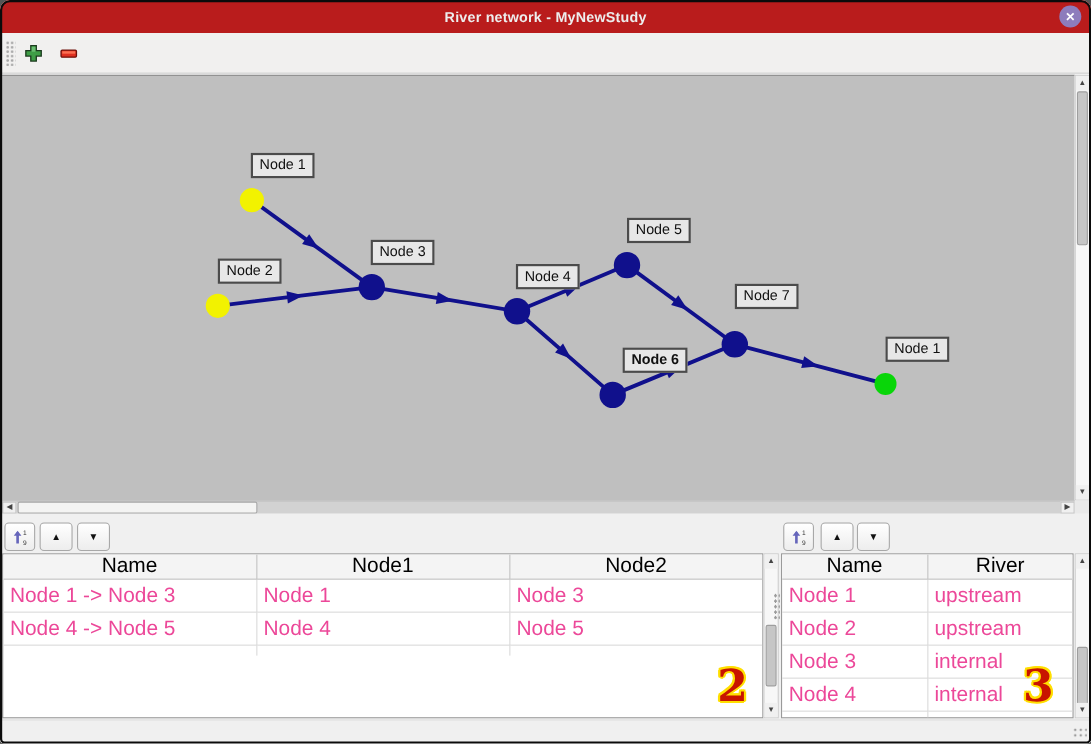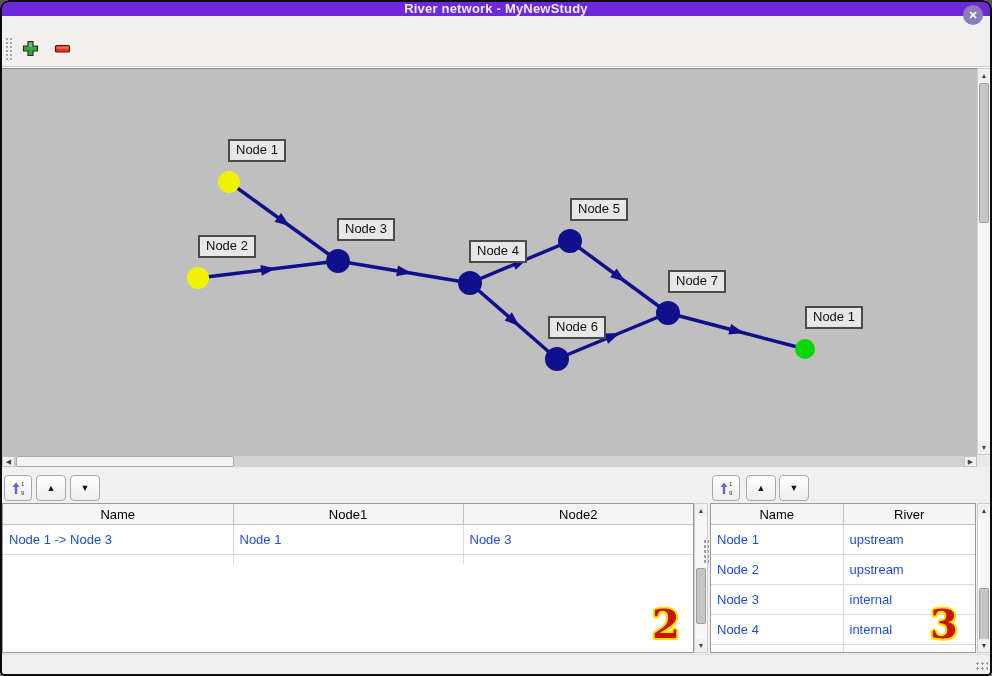--- a/index.html
+++ b/index.html
@@ -3,21 +3,21 @@
 <meta charset="utf-8">
 <style>
   html,body{margin:0;padding:0;background:#555;}
   .window{position:relative;width:992px;height:676px;background:#f0f0f0;
     border-radius:9px 9px 4px 4px;overflow:hidden;
     font-family:"Liberation Sans",sans-serif;}
   .window::after{content:"";position:absolute;inset:0;border:2px solid #0b0b0b;
     border-radius:9px 9px 4px 4px;pointer-events:none;z-index:100;}
 
   
-  .titlebar{position:absolute;left:0;top:0;right:0;height:16px;background:#6d28d9;
+  .titlebar{position:absolute;left:0;top:0;right:0;height:30px;background:#b91c1c;
     display:flex;align-items:center;justify-content:center;}
   .title{color:#ededed;font-size:13px;font-weight:700;letter-spacing:.2px;}
   .close-btn{position:absolute;right:9px;top:5px;width:20px;height:20px;border-radius:50%;
     background:#8d7cbc;color:#fff;display:flex;align-items:center;justify-content:center;
     font-size:11px;font-weight:700;cursor:default;}
 
   
   .toolbar{position:absolute;left:0;top:30px;right:0;height:36px;background:#f1f0ef;
     border-bottom:1px solid #cfcfcf;box-shadow:0 1px 0 #fbfbfb;}
   .grip{position:absolute;left:5px;top:7px;width:9px;height:23px;
@@ -53,25 +53,25 @@
   .lower{position:absolute;left:0;top:467px;right:0;height:188px;background:#f0f0f0;}
   .panel-btn{position:absolute;top:8px;width:28px;height:24px;border:1px solid #a8a8a8;
     border-radius:4px;background:linear-gradient(#ffffff,#ededed);display:flex;
     align-items:center;justify-content:center;font-size:9px;color:#111;}
   .pb-sort-l{left:4px;width:26px;} .pb-up-l{left:36px;} .pb-down-l{left:70px;}
   .pb-sort-r{left:712px;width:26px;} .pb-up-r{left:746px;} .pb-down-r{left:779px;}
 
   .tbl-wrap{position:absolute;top:36px;height:150px;background:#fff;
     border:1px solid #9a9a9a;box-sizing:border-box;overflow:hidden;}
   .tbl-left{left:2px;width:692px;} .tbl-right{left:710px;width:266px;}
-  table{border-collapse:collapse;width:100%;table-layout:fixed;font-size:13px;padding-left:14px;}
+  table{border-collapse:collapse;width:100%;table-layout:fixed;font-size:19px;padding-left:14px;}
   th{height:20px;font-weight:400;border:1px solid #c2c2c2;border-top:none;
     background:#f4f4f4;text-align:center;padding:0;color:#000;}
   th:first-child{border-left:none;} th:last-child{border-right:none;}
-  td{height:29px;border:1px solid #dadada;padding:0 0 0 6px;color:#1d4ed8;
+  td{height:29px;border:1px solid #dadada;padding:0 0 0 6px;color:#ec4899;
     overflow:hidden;white-space:nowrap;}
   td:first-child{border-left:none;} td:last-child{border-right:none;}
   tr.partial td{height:9px;border-bottom:none;}
   .tblscroll-left{left:694px;top:36px;height:150px;}
   .tblscroll-right{left:977px;top:36px;height:150px;}
   .splitter{position:absolute;left:703px;top:72px;width:6px;height:24px;
     background-image:radial-gradient(#9b9b9b 1px,transparent 1.3px);background-size:4px 5px;}
 
   
   .statusbar{position:absolute;left:0;bottom:0;right:0;height:21px;background:#f0f0f0;
@@ -138,22 +138,22 @@
         <circle cx="555" cy="290" r="12" fill="#10108c"></circle>
         <circle cx="666" cy="244" r="12" fill="#10108c"></circle>
         <circle cx="803" cy="280" r="10" fill="#09d609"></circle>
       </svg>
 
   <div class="node-label" style="left: 226px; top: 70px;">Node 1</div>
       <div class="node-label" style="left: 196px; top: 166px;">Node 2</div>
       <div class="node-label" style="left: 335px; top: 149px;">Node 3</div>
       <div class="node-label" style="left: 467px; top: 171px;">Node 4</div>
       <div class="node-label" style="left: 568px; top: 129px;">Node 5</div>
-      <div class="node-label" style="left: 546px; top: 247px;">Node 6</div>
-      <div class="node-label" style="left: 666px; top: 201px; text-align: right;">Node 7</div>
+      <div class="node-label" style="left: 564px; top: 247px; font-weight: bold;">Node 6</div>
+      <div class="node-label" style="left: 666px; top: 189px; text-align: right;">Node 7</div>
       <div class="node-label" style="left: 803px; top: 237px;">Node 1</div>
     </div>
 
   <div class="vscroll canvas-vscroll">
     <span class="sb-btn" style="left:0;top:0;width:12px;height:13px;border:none;">▲</span>
     <div class="v-thumb" style="top:14px;height:140px;"></div>
     <span class="sb-btn" style="left:0;bottom:0;width:12px;height:13px;border:none;">▼</span>
   </div>
   <div class="hscroll">
     <span class="sb-btn" style="left:0;top:0;width:13px;height:11px;">◀</span>
@@ -200,20 +200,25 @@
             <tr>
               <th>Name</th>
               <th>Node1</th>
               <th>Node2</th>
             </tr>
             <tr>
               <td>Node 1 -&gt; Node 3</td>
               <td>Node 1</td>
               <td>Node 3</td>
             </tr>
+            <tr>
+              <td>Node 4 -&gt; Node 5</td>
+              <td>Node 4</td>
+              <td>Node 5</td>
+            </tr>
             <tr class="partial">
               <td></td>
               <td></td>
               <td></td>
             </tr>
           </tbody>
         </table>
     </div>
     <div class="vscroll tblscroll-left">
       <span class="sb-btn" style="left:0;top:0;width:12px;height:13px;border:none;">▲</span>

